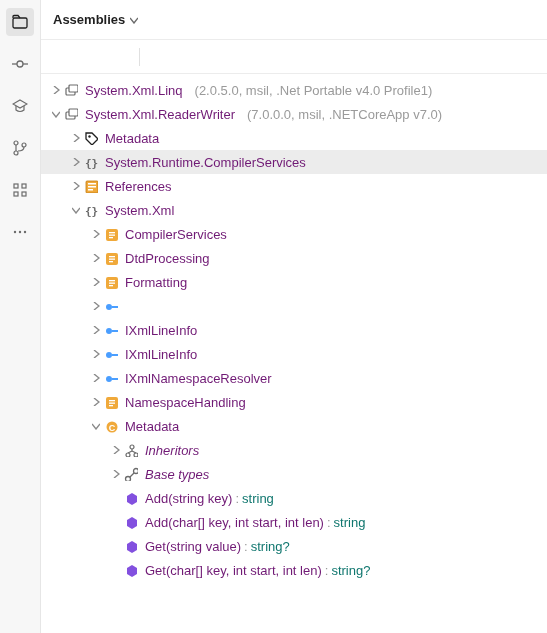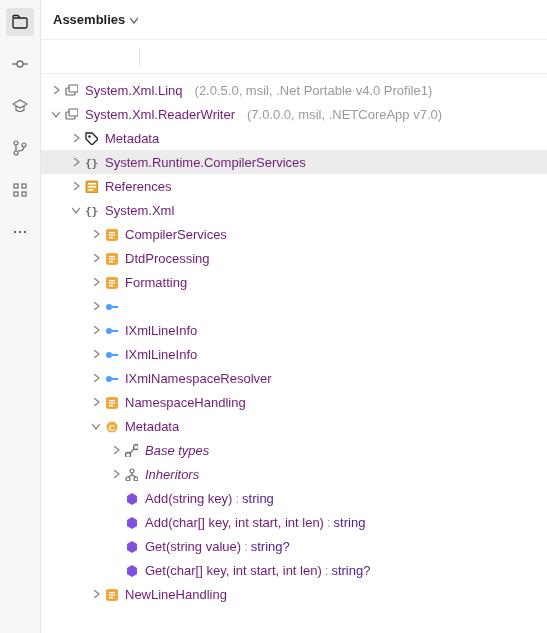--- a/index.html
+++ b/index.html
@@ -20,21 +20,21 @@
 .node.selected { background: #ececec; }
 .arrow { width: 14px; display: flex; align-items: center; justify-content: center; color: #8a8a8a; cursor: pointer; flex-shrink: 0; }
 .arrow svg { width: 8px; height: 8px; }
 .spacer { display: inline-block; flex-shrink: 0; }
 .icon { width: 16px; height: 16px; display: flex; align-items: center; justify-content: center; margin-right: 6px; flex-shrink: 0; }
 .icon svg { width: 14px; height: 14px; }
 .label { color: #701a75; }
 .meta { color: #9a9a9a; margin-left: 12px; text-align: center; }
 .italic { font-style: italic; }
 .punct { color: #9a9a9a; margin: 0 3px; }
-.type { color: #4c1d95; }
+.type { color: #0f766e; }
 </style>
 </head>
 <body>
 
 <svg width="0" height="0" style="position:absolute">
   <defs>
     <g id="i-folder">
         <rect x="1" y="4" width="14" height="10" rx="1.5" fill="none" stroke="currentColor" stroke-width="1.3"></rect>
         <path d="M1 4 L1 2.5 Q1 1.5 2 1.5 L6 1.5 L8 4" fill="none" stroke="currentColor" stroke-width="1.3"></path>
       </g>
@@ -446,39 +446,39 @@
 
     <div class="node">
       <span class="spacer" style="width:68px"></span>
       <span class="arrow">
           <svg viewBox="0 0 8 8">
             <use href="#i-chev-r"></use>
           </svg>
         </span>
       <span class="icon">
           <svg>
+            <use href="#i-inherit"></use>
+          </svg>
+        </span>
+      <span class="label italic">Inheritors</span>
+    </div>
+
+    <div class="node">
+      <span class="spacer" style="width:68px"></span>
+      <span class="arrow">
+          <svg viewBox="0 0 8 8">
+            <use href="#i-chev-r"></use>
+          </svg>
+        </span>
+      <span class="icon">
+          <svg>
             <use href="#i-basetype"></use>
           </svg>
         </span>
       <span class="label italic">Base types</span>
-    </div>
-
-    <div class="node">
-      <span class="spacer" style="width:68px"></span>
-      <span class="arrow">
-          <svg viewBox="0 0 8 8">
-            <use href="#i-chev-r"></use>
-          </svg>
-        </span>
-      <span class="icon">
-          <svg>
-            <use href="#i-inherit"></use>
-          </svg>
-        </span>
-      <span class="label italic">Inheritors</span>
     </div>
 
     <div id="nt-methods">
         <div class="node">
           <span class="spacer" style="width:82px"></span>
           <span class="icon">
             <svg>
               <use href="#i-method"></use>
             </svg>
           </span>
@@ -514,29 +514,15 @@
             <svg>
               <use href="#i-method"></use>
             </svg>
           </span>
           <span class="label">Get(char[] key, int start, int len)</span>
           <span class="punct">:</span>
           <span class="type">string?</span>
         </div>
       </div>
 
-    <div class="node">
-      <span class="spacer" style="width:48px"></span>
-      <span class="arrow">
-          <svg viewBox="0 0 8 8">
-            <use href="#i-chev-r"></use>
-          </svg>
-        </span>
-      <span class="icon">
-          <svg>
-            <use href="#i-enum"></use>
-          </svg>
-        </span>
-      <span class="label">NewLineHandling</span>
-    </div>
 
   </div>
 </div>
 
 </body></html>

